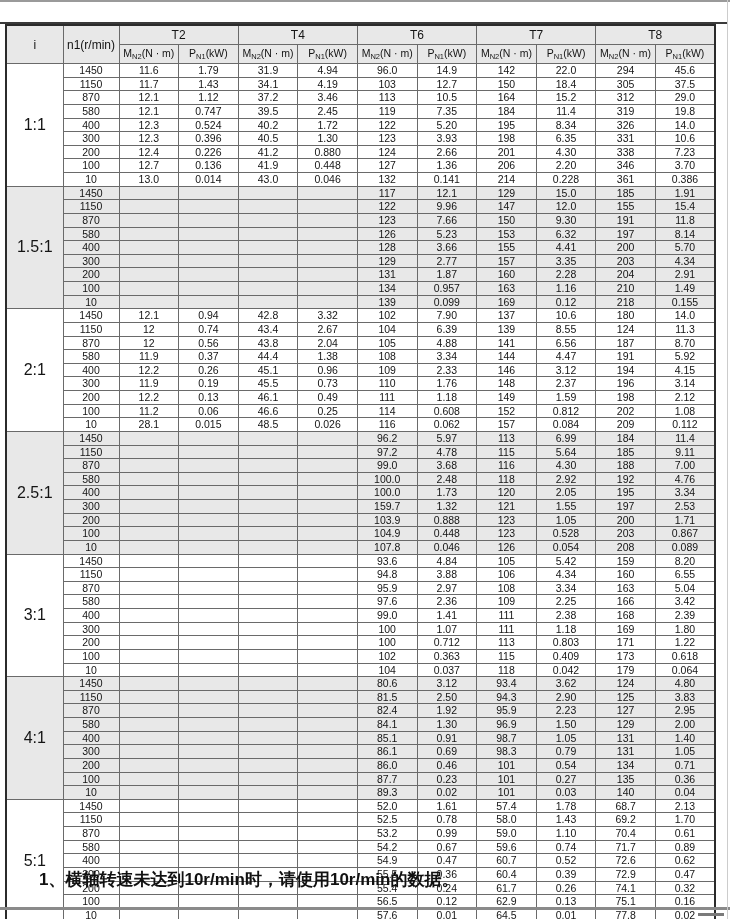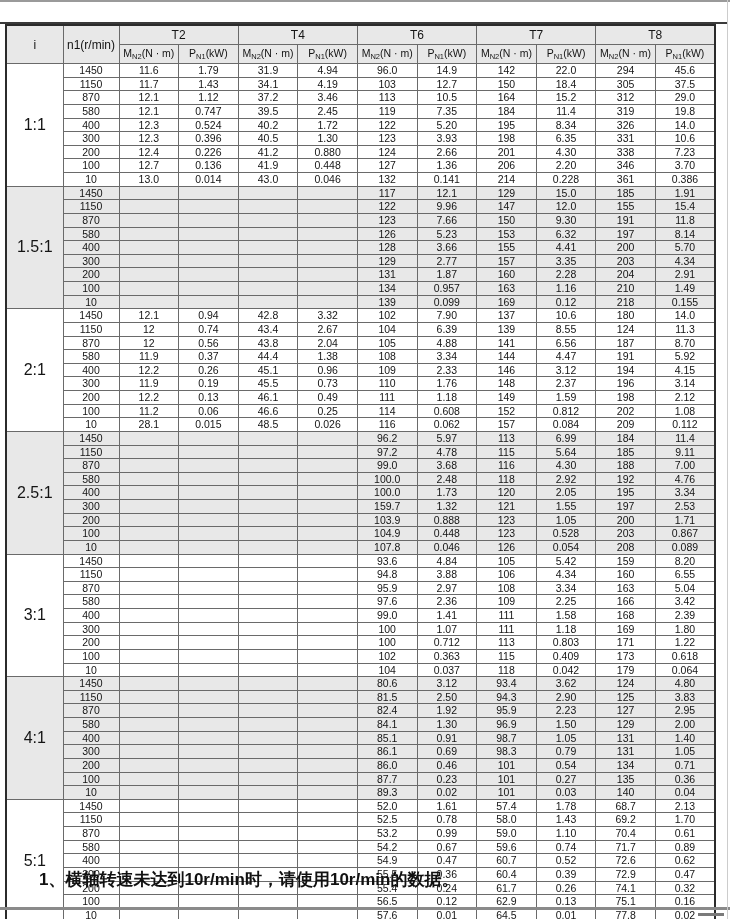--- a/index.html
+++ b/index.html
@@ -631,21 +631,21 @@
         </tr>
         <tr>
           <td class="n1-cell group-start">400</td>
           <td class="val-cell group-start"></td>
           <td class="val-cell"></td>
           <td class="val-cell group-start"></td>
           <td class="val-cell"></td>
           <td class="val-cell group-start">99.0</td>
           <td class="val-cell">1.41</td>
           <td class="val-cell group-start">111</td>
-          <td class="val-cell">1.58</td>
+          <td class="val-cell">2.38</td>
           <td class="val-cell group-start">168</td>
           <td class="val-cell">2.39</td>
         </tr>
         <tr>
           <td class="n1-cell group-start">300</td>
           <td class="val-cell group-start"></td>
           <td class="val-cell"></td>
           <td class="val-cell group-start"></td>
           <td class="val-cell"></td>
           <td class="val-cell group-start">100</td>

